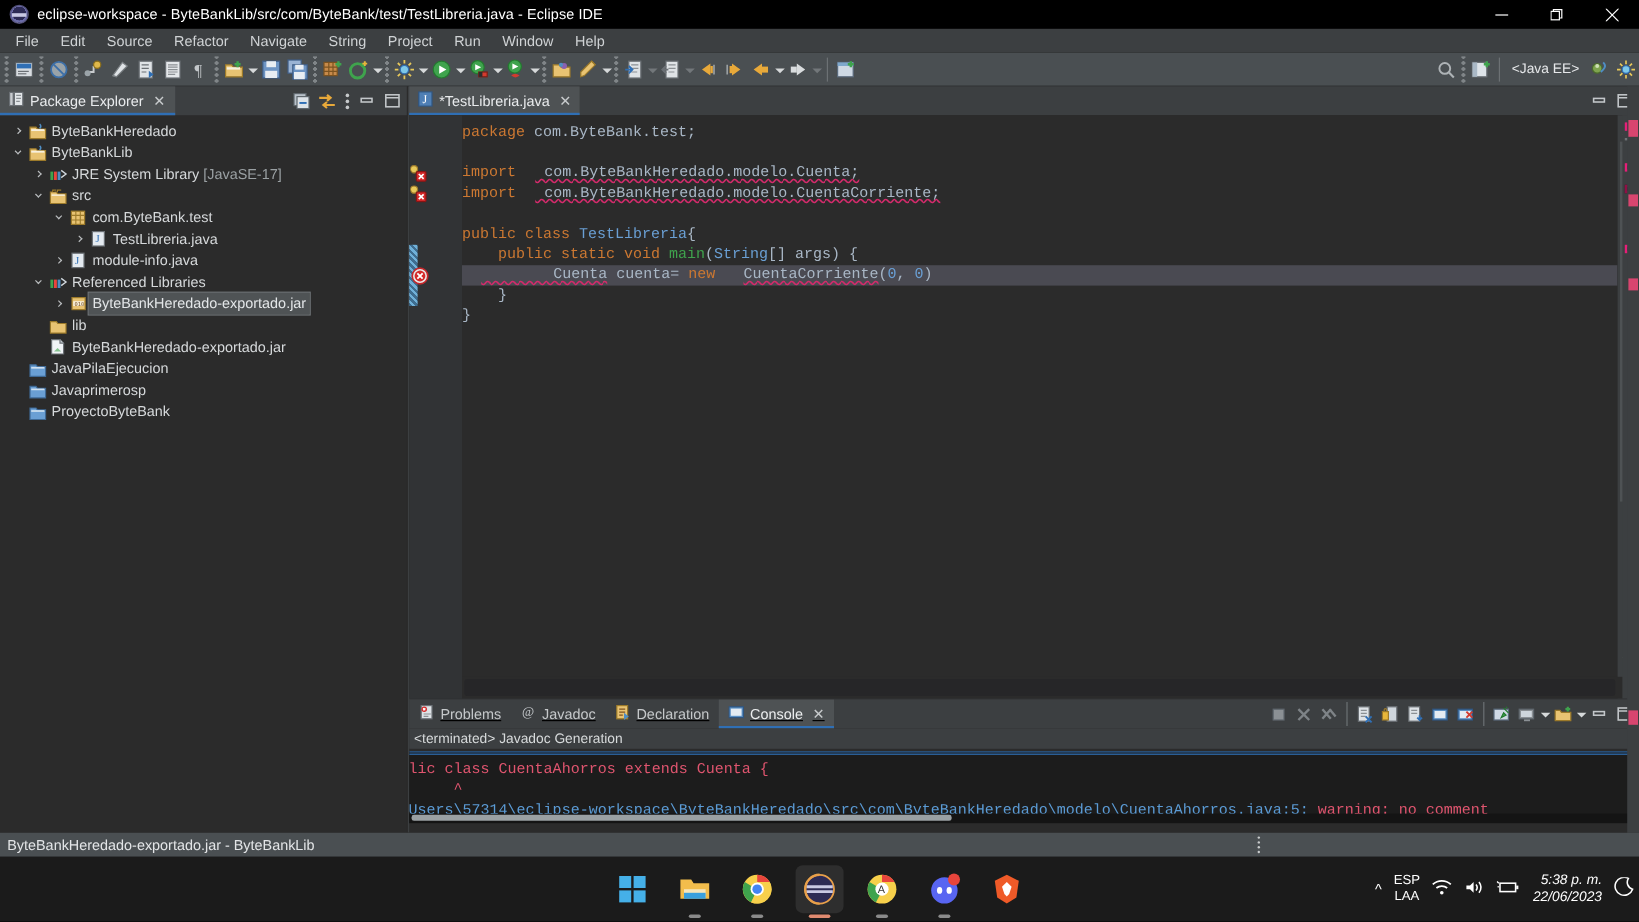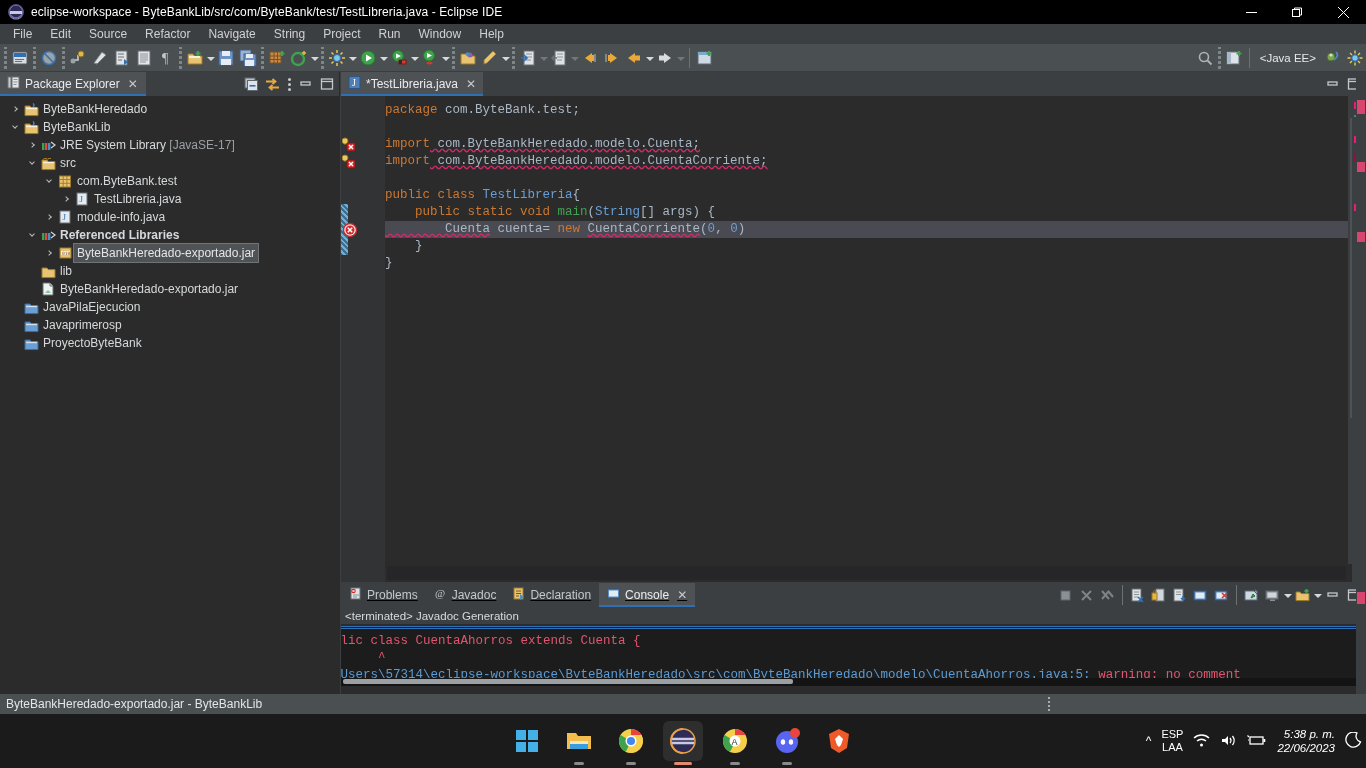--- a/index.html
+++ b/index.html
@@ -149,21 +149,21 @@
     font-family: "Liberation Mono", monospace; font-size: 12.5px; line-height: 17px;
     color: #a9b7c6; overflow: hidden;
   }
   .cline { position: absolute; left: 0; height: 17px; white-space: pre; }
   .kw { color: #cc7832; }
   .cls { color: #6a9fd4; }
   .mth { color: #3fa34d; }
   .id  { color: #a9b7c6; }
   .num { color: #6a9fd4; }
   .err-u {
-    text-decoration: underline wavy #d42a6b; text-decoration-skip-ink: none;
+    text-decoration: underline wavy #d42a6b; text-decoration-skip-ink: none; margin-left: 16px;
   }
   .lnsel { position: absolute; left: 0; right: 0; height: 17px; background: #4a4a52; }
 
   .vscroll {
     position: absolute; right: 0; top: 0; width: 18px; bottom: 18px; background: #3c3f41;
   }
   .vscroll .arrU, .vscroll .arrD {
     position: absolute; left: 4px; width: 10px; height: 10px;
   }
   .vscroll .arrU { top: 6px; border-left: 5px solid transparent; border-right: 5px solid transparent; border-bottom: 6px solid #6d7173; }
@@ -642,21 +642,21 @@
               <span class="ch"></span>
             </span>
             <span class="ticon">
               <svg width="15" height="15" viewBox="0 0 15 15">
                 <rect x="2" y="1" width="10" height="12" fill="#e4eaf0" stroke="#6b7075"></rect>
                 <text x="4.5" y="10" font-size="9" fill="#2f6fb5" font-family="serif">J</text>
               </svg>
             </span>
             <span class="tlabel">module-info.java</span>
           </div>
-          <div class="trow" style="padding-left: 25px; font-weight: bold;">
+          <div class="trow" style="padding-left: 25px;">
             <span class="arrow open">
               <span class="ch"></span>
             </span>
             <span class="ticon">
               <svg width="15" height="15" viewBox="0 0 15 15">
                 <rect x="1" y="5" width="2.4" height="7" fill="#3fa34d"></rect>
                 <rect x="4" y="5" width="2.4" height="7" fill="#e8453c"></rect>
                 <rect x="7" y="5" width="2.4" height="7" fill="#4f8ec4"></rect>
                 <path d="M10 4 l4 3 l-4 3" fill="none" stroke="#cfd6dc" stroke-width="1.2"></path>
               </svg>

